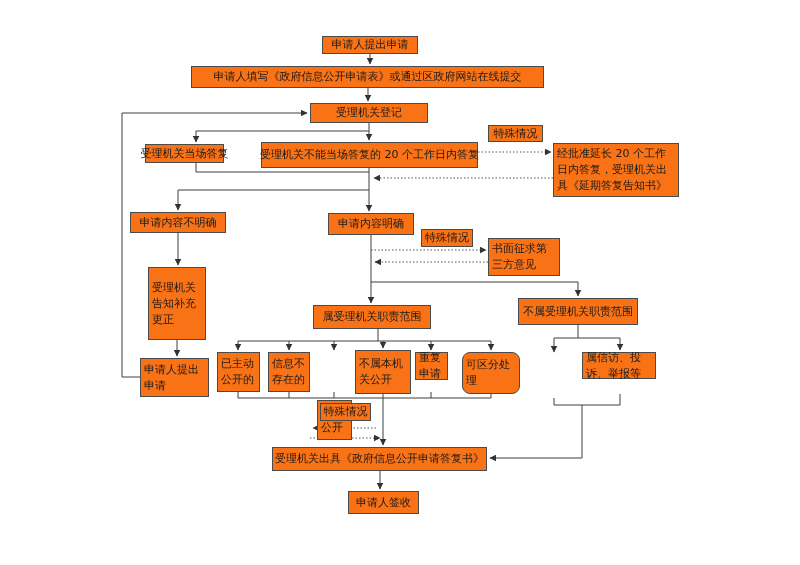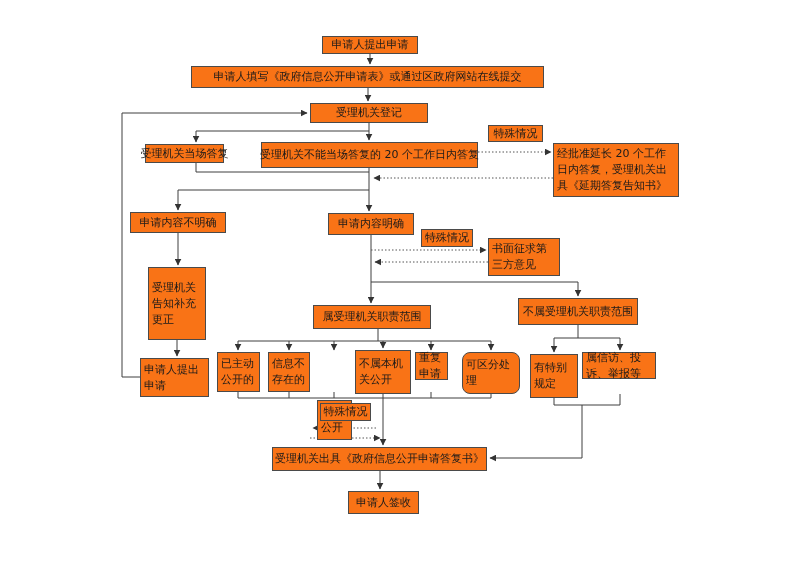--- a/index.html
+++ b/index.html
@@ -138,19 +138,18 @@
   <div class="node wrap top" id="n-notify-supp">受理机关告知补充更正</div>
   <div class="node wrap" id="n-applicant-supp">申请人提出申请</div>
   <div class="node" id="n-in-scope">属受理机关职责范围</div>
   <div class="node" id="n-out-scope">不属受理机关职责范围</div>
   <div class="node wrap" id="n-already-public">已主动公开的</div>
   <div class="node wrap" id="n-not-exist">信息不存在的</div>
   <div class="node wrap" id="n-can-public">可以公开</div>
   <div class="node wrap" id="n-not-this-org">不属本机关公开</div>
   <div class="node wrap" id="n-repeat">重复申请</div>
   <div class="node wrap" id="n-separable">可区分处理</div>
-  <div class="node wrap" id="n-special-rule">有特别规定</div>
   <div class="node wrap" id="n-petition">属信访、投诉、举报等</div>
   <div class="node" id="n-special3">特殊情况</div>
   <div class="node" id="n-issue-reply">受理机关出具《政府信息公开申请答复书》</div>
   <div class="node" id="n-sign">申请人签收</div>
 
 </div>
 
 </body></html>

